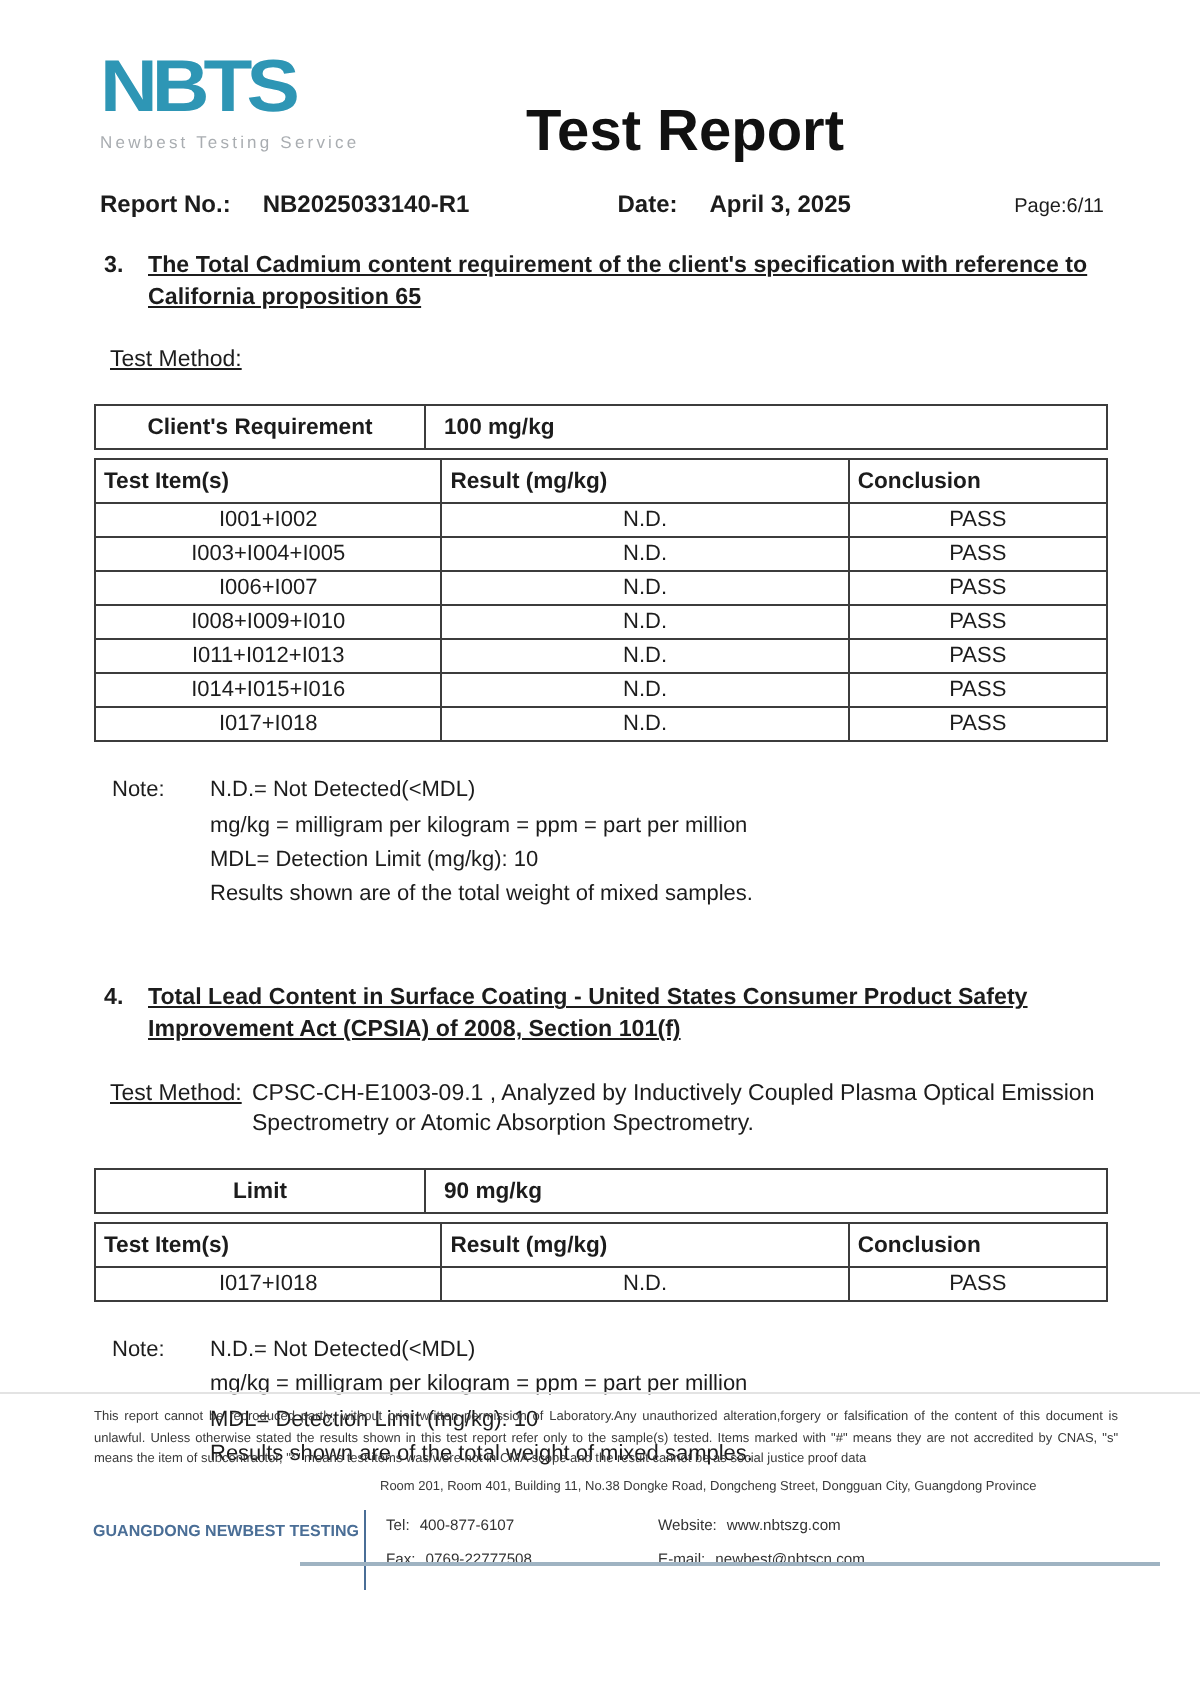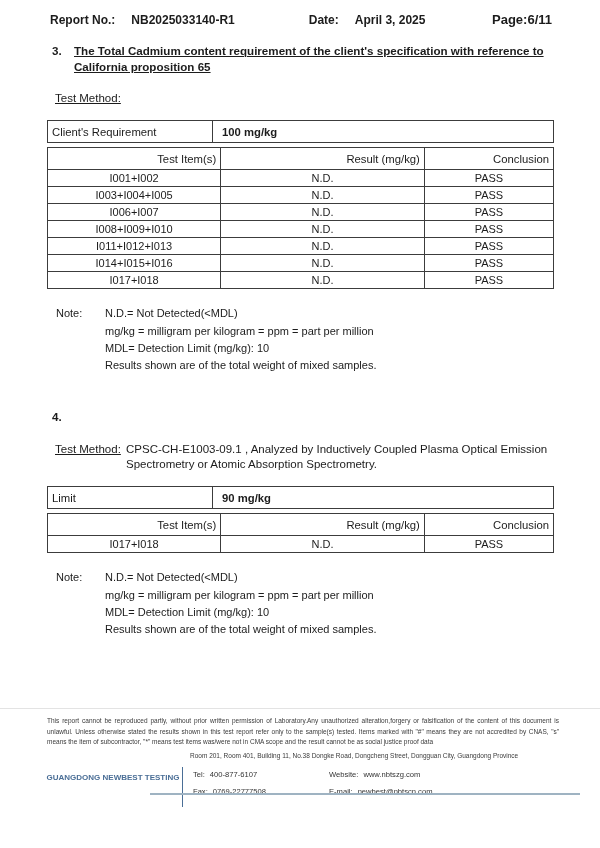--- a/index.html
+++ b/index.html
@@ -26,43 +26,43 @@
     flex:1; text-align:center; font-size:29px; font-weight:bold;
     padding-top:24px; padding-right:60px; color:#111;
   }
 
   
   .report-row { display:flex; align-items:baseline; padding:0 48px 0 50px; margin-top:12px; font-size:12px;justify-content:space-between; }
   .b { font-weight:bold; }
   .report-no-val { margin-left:16px; font-weight:bold; }
   .date-label { margin-left:74px; font-weight:bold; }
   .date-val { margin-left:16px; font-weight:bold; }
-  .page-val { margin-left:auto; font-weight:bold; font-size:13px; }
+  .page-val { margin-left:auto; font-weight:normal; font-size:10px; }
 
   
   .section { display:flex; padding:0 45px 0 52px; font-size:11.6px; font-weight:bold; line-height:1.35; }
   .sec-num { width:22px; flex-shrink:0; }
   .sec-text { text-decoration:underline; }
   .sec3 { margin-top:16px; }
   .sec4 { margin-top:33px; }
 
   
   .method { display:flex; padding:0 45px 0 55px; margin-top:17px; font-size:11.5px; line-height:1.32; }
   .method-label { width:71px; flex-shrink:0; }
   .method-label span { text-decoration:underline; }
   .method-text { flex:1; }
 
   
   .tbl-zone { margin:14px 0 0 47px; width:507px; }
   table { border-collapse:collapse; width:507px; font-size:11.3px; color:#1c1c1c; }
   td, th { border:1px solid #3c3c3c; padding:0 4px; }
   .req-table { margin-bottom:4px; }
-  .req-table .c1 { width:165px; text-align:left; font-weight:normal; height:22px; }
+  .req-table .c1 { width:165px; text-align:center; font-weight:bold; height:22px; }
   .req-table .c2 { font-weight:bold; text-align:left; padding-left:9px; }
-  .main-table th { height:22px; font-weight:normal; text-align:right; }
+  .main-table th { height:22px; font-weight:bold; text-align:left; }
   .main-table .col1 { width:165px; }
   .main-table .col2 { width:194px; }
   .main-table .col3 { width:123px; }
   .main-table td { height:17px; text-align:center; font-size:11px; }
 
   
   .note { display:flex; padding-left:56px; margin-top:18px; font-size:11px; }
   .note-label { width:49px; flex-shrink:0; }
   .note-lines div { margin-bottom:3.5px; line-height:1.25; }
 
@@ -83,20 +83,27 @@
   .contact-cell { width:136px; white-space:nowrap; }
   .contact-cell:last-child { width:auto; }
   .contact-cell .lbl { margin-right:5px; }
   .hline { position:absolute; left:150px; top:84px; width:430px; height:2px; background:#9fb3c2; }
 </style>
 </head>
 <body>
 
 <div class="page">
 
+  <div class="header">
+    <div class="logo-block">
+      <div class="logo-text">NBTS</div>
+      <div class="logo-sub">Newbest Testing Service</div>
+    </div>
+    <div class="doc-title">Test Report</div>
+  </div>
 
   <div class="report-row">
     <span class="b">Report No.:</span>
     <span class="report-no-val">NB2025033140-R1</span>
     <span class="date-label">Date:</span>
     <span class="date-val">April 3, 2025</span>
     <span class="page-val">Page:6/11</span>
   </div>
 
   <div class="section sec3">
@@ -168,20 +175,21 @@
     <div class="note-lines">
       <div>N.D.= Not Detected(&lt;MDL)</div>
       <div>mg/kg = milligram per kilogram = ppm = part per million</div>
       <div>MDL= Detection Limit (mg/kg): 10</div>
       <div>Results shown are of the total weight of mixed samples.</div>
     </div>
   </div>
 
   <div class="section sec4">
     <div class="sec-num">4.</div>
+    <div class="sec-text">Total Lead Content in Surface Coating - United States Consumer Product Safety Improvement Act (CPSIA) of 2008, Section 101(f)</div>
   </div>
 
   <div class="method">
     <div class="method-label"><span>Test Method:</span></div>
     <div class="method-text">CPSC-CH-E1003-09.1 , Analyzed by Inductively Coupled Plasma Optical Emission Spectrometry or Atomic Absorption Spectrometry.</div>
   </div>
 
   <div class="tbl-zone">
     <table class="req-table">
       <tbody>

